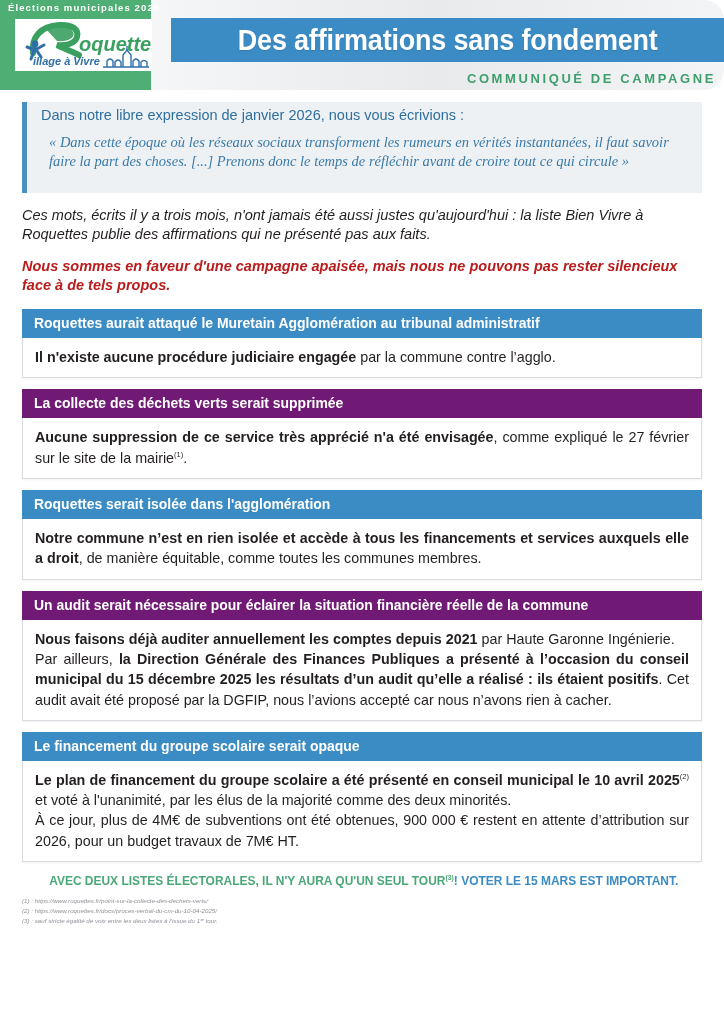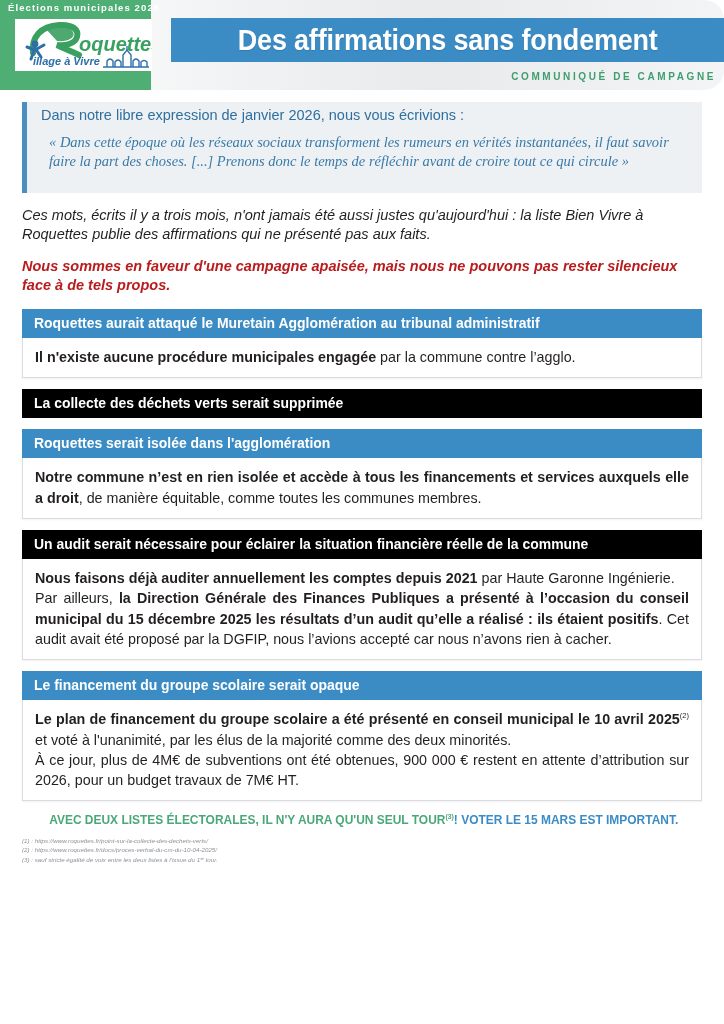--- a/index.html
+++ b/index.html
@@ -70,21 +70,21 @@
     font-weight: 700;
     letter-spacing: -0.2px;
     transform: scaleX(0.93);
     transform-origin: center;
     text-shadow: 0 1px 1px rgba(0,0,0,0.12);
     white-space: nowrap;
   }
   .subtitle {
     position: absolute;
     right: 8px; top: 71px;
-    font-size: 10px;
+    font-size: 13px;
     letter-spacing: 2.6px;
     color: #3f9e6e;
     font-weight: 700;
     white-space: nowrap;
   }
 
   
   .page {
     padding: 0 22px;
     box-sizing: border-box;
@@ -131,21 +131,21 @@
   }
 
   
   .cards { margin-top: 14px; }
   .card { margin-bottom: 11px; }
   .card-head {
     padding: 5px 10px 6px 12px;
     box-sizing: border-box;
   }
   .card-head.blue  { background: #3b8cc4; }
-  .card-head.green { background: #000000; }
+  .card-head.green { background: #701a75; }
   .card-head .head-text {
     color: #ffffff;
     font-size: 15.5px;
     font-weight: 700;
     transform: scaleX(0.9);
     transform-origin: left center;
     display: inline-block;
     white-space: nowrap;
     letter-spacing: 0px;
   }
@@ -236,25 +236,28 @@
     <p class="quote-body">« Dans cette époque où les réseaux sociaux transforment les rumeurs en vérités instantanées, il faut savoir faire la part des choses. [...] Prenons donc le temps de réfléchir avant de croire tout ce qui circule »</p>
   </div>
 
   <p class="intro-1">Ces mots, écrits il y a trois mois, n'ont jamais été aussi justes qu'aujourd'hui : la liste Bien Vivre à Roquettes publie des affirmations qui ne présenté pas aux faits.</p>
   <p class="intro-2">Nous sommes en faveur d'une campagne apaisée, mais nous ne pouvons pas rester silencieux face à de tels propos.</p>
 
   <div class="cards" id="cards-container">
       <div class="card">
         <div class="card-head blue"><span class="head-text" style="transform: scaleX(0.9);">Roquettes aurait attaqué le Muretain Agglomération au tribunal administratif</span></div>
         <div class="card-body">
-          <p><b>Il n'existe aucune procédure municipales engagée</b><span> par la commune contre l’agglo.</span></p>
+          <p><b>Il n'existe aucune procédure judiciaire engagée</b><span> par la commune contre l’agglo.</span></p>
         </div>
       </div>
       <div class="card">
         <div class="card-head green"><span class="head-text" style="transform: scaleX(0.9);">La collecte des déchets verts serait supprimée</span></div>
+        <div class="card-body">
+          <p><b>Aucune suppression de ce service très apprécié n'a été envisagée</b><span>, comme expliqué le 27 février sur le site de la mairie</span><sup>(1)</sup><span>.</span></p>
+        </div>
       </div>
       <div class="card">
         <div class="card-head blue"><span class="head-text" style="transform: scaleX(0.9);">Roquettes serait isolée dans l'agglomération</span></div>
         <div class="card-body">
           <p><b>Notre commune n’est en rien isolée et accède à tous les financements et services auxquels elle a droit</b><span>, de manière équitable, comme toutes les communes membres.</span></p>
         </div>
       </div>
       <div class="card">
         <div class="card-head green"><span class="head-text" style="transform: scaleX(0.9);">Un audit serait nécessaire pour éclairer la situation financière réelle de la commune</span></div>
         <div class="card-body">

